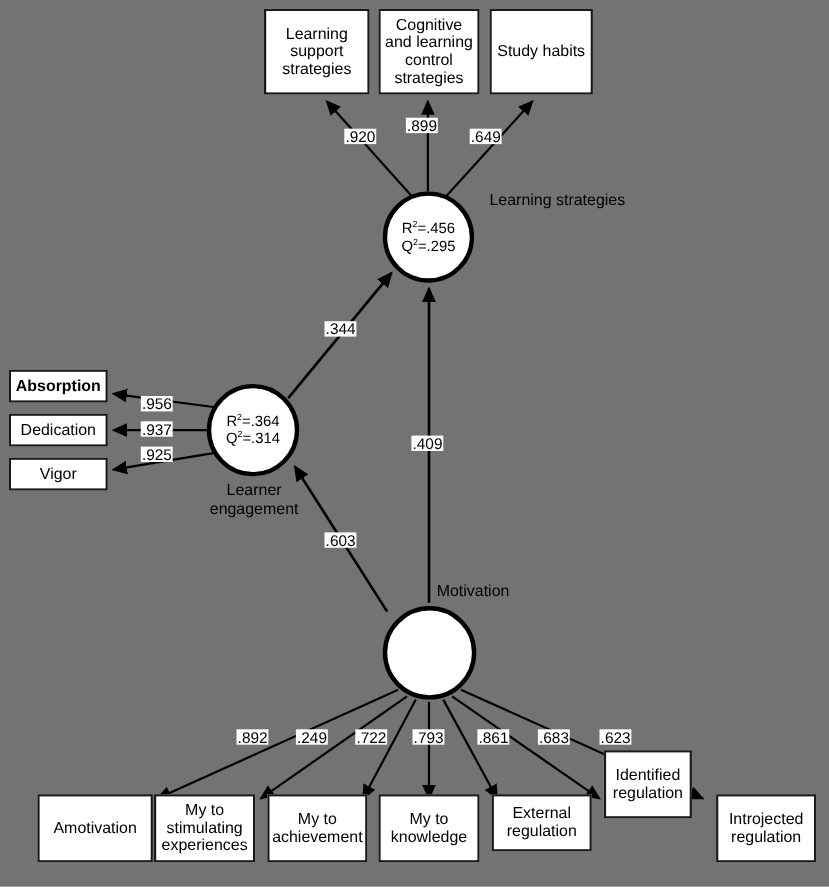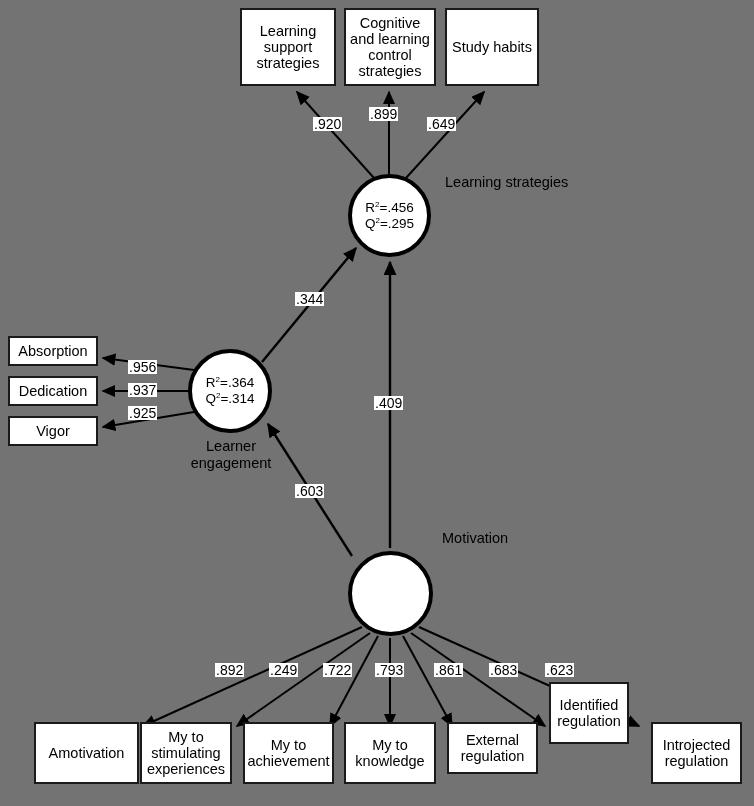--- a/index.html
+++ b/index.html
@@ -137,21 +137,21 @@
   <div class="construct-circle" style="left:348px; top:174px; width:83px; height:83px;">
     <div class="stat-line">
       <span>R</span><sup>2</sup><span>=.456</span>
     </div>
     <div class="stat-line">
       <span>Q</span><sup>2</sup><span>=.295</span>
     </div>
   </div>
   <div class="construct-label" style="left:434px; top:174px; text-align:right;margin-left:11px;">Learning strategies</div>
 
-  <div class="node-box" style="left:8px; top:336px; width:90px; height:30px;">
+  <div class="node-box" style="left:8px; top:336px; width:90px; height:30px;font-weight:bold;">
     <span>Absorption</span>
   </div>
   <div class="node-box" style="left:8px; top:416px; width:90px; height:30px;">
     <span>Vigor</span>
   </div>
   <div class="node-box" style="left:8px; top:376px; width:90px; height:30px;">
     <span>Dedication</span>
   </div>
 
   <div class="coef-label" style="left:128px; top:360px;">.956</div>
@@ -163,21 +163,21 @@
       <span>R</span><sup>2</sup><span>=.364</span>
     </div>
     <div class="stat-line">
       <span>Q</span><sup>2</sup><span>=.314</span>
     </div>
   </div>
   <div class="construct-label" style="left:170px; top:438px; width:122px;">Learner
 engagement</div>
 
   <div class="construct-circle" style="left:348px; top:551px; width:85px; height:85px;"></div>
-  <div class="construct-label" style="left:397px; top:530px; text-align:left;margin-left:45px;">Motivation</div>
+  <div class="construct-label" style="left:397px; top:530px; text-align:left;">Motivation</div>
 
   <div class="coef-label" style="left:295px; top:292px;">.344</div>
   <div class="coef-label" style="left:374px; top:396px;">.409</div>
   <div class="coef-label" style="left:295px; top:484px;">.603</div>
 
   <div class="coef-label" style="left:215px; top:663px;">.892</div>
   <div class="coef-label" style="left:269px; top:663px;">.249</div>
   <div class="coef-label" style="left:323px; top:663px;">.722</div>
   <div class="coef-label" style="left:375px; top:663px;">.793</div>
   <div class="coef-label" style="left:434px; top:663px;">.861</div>

